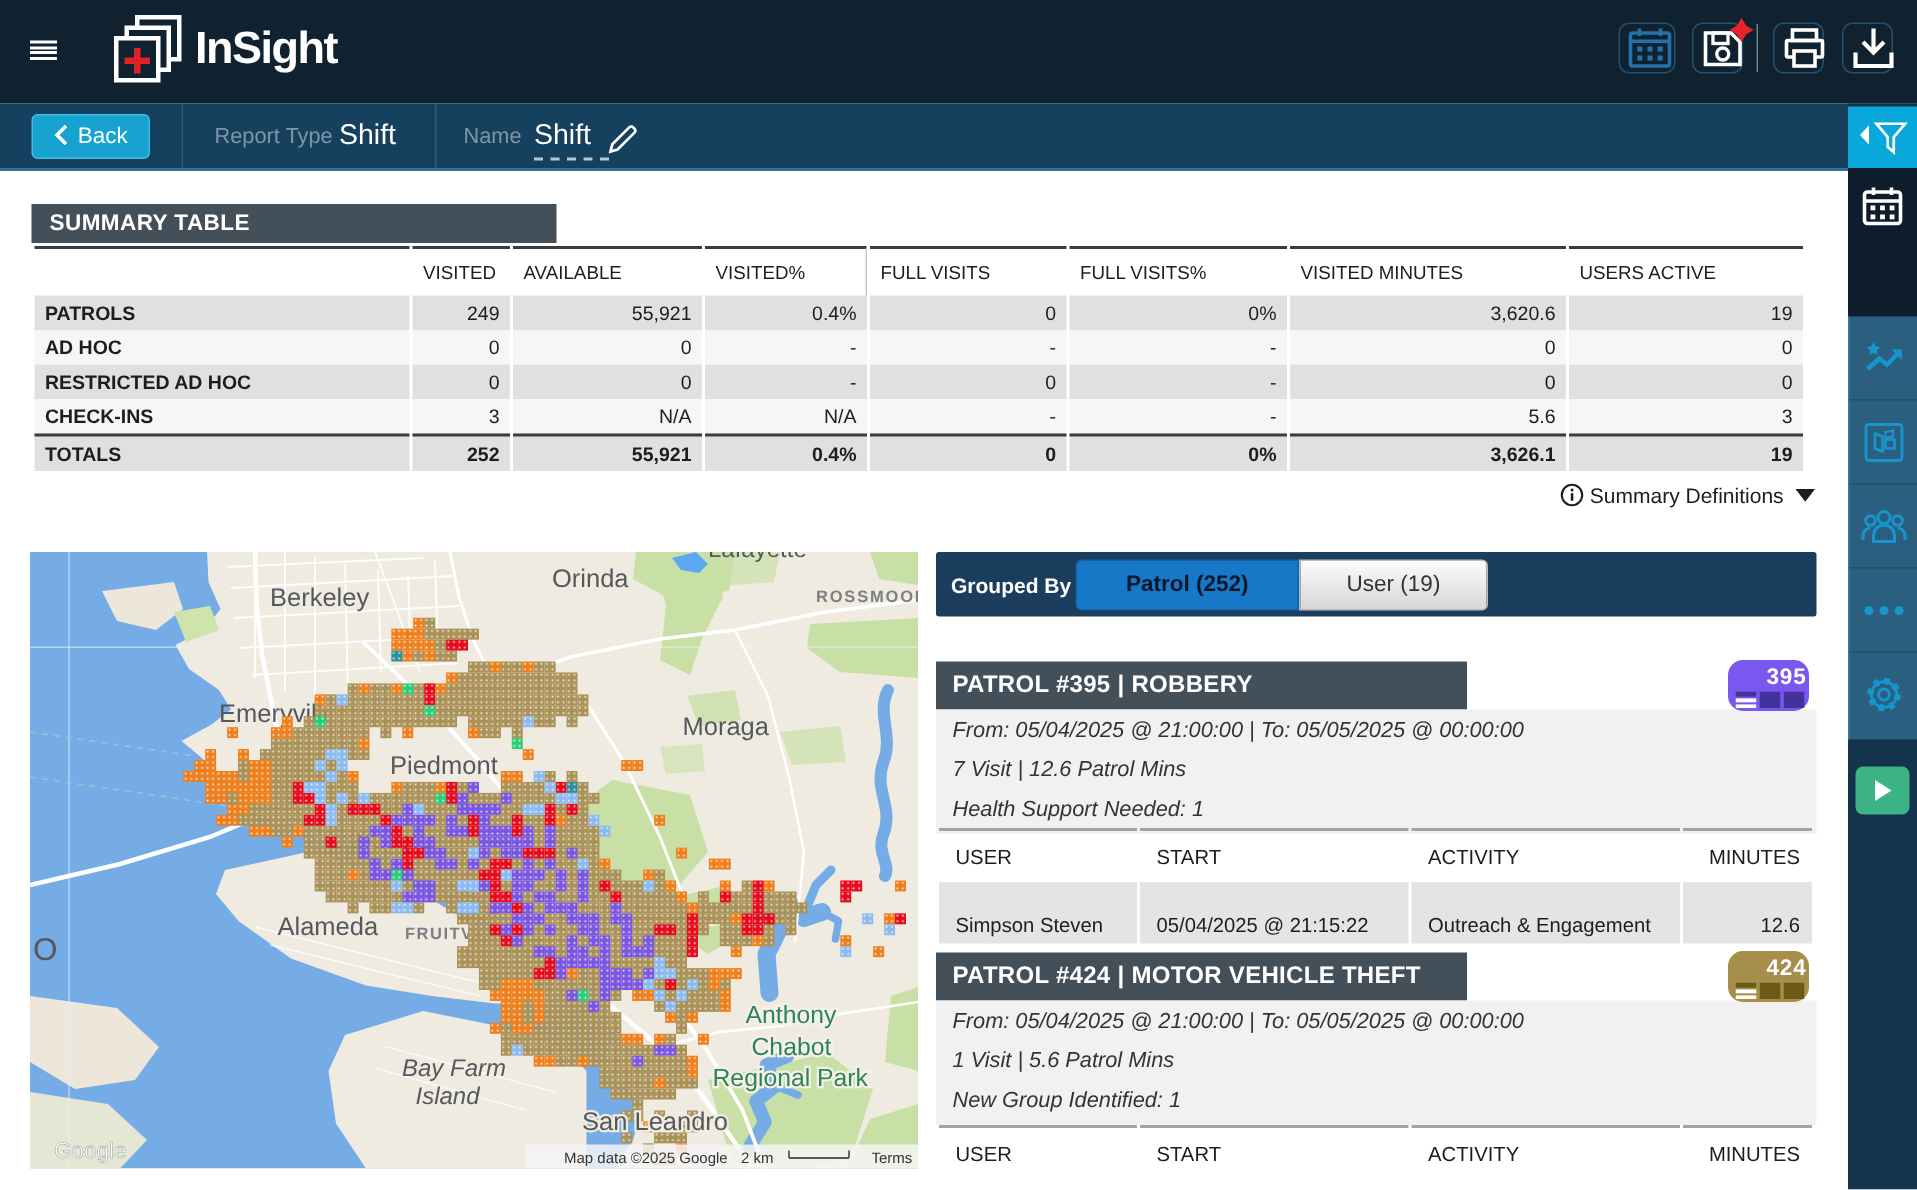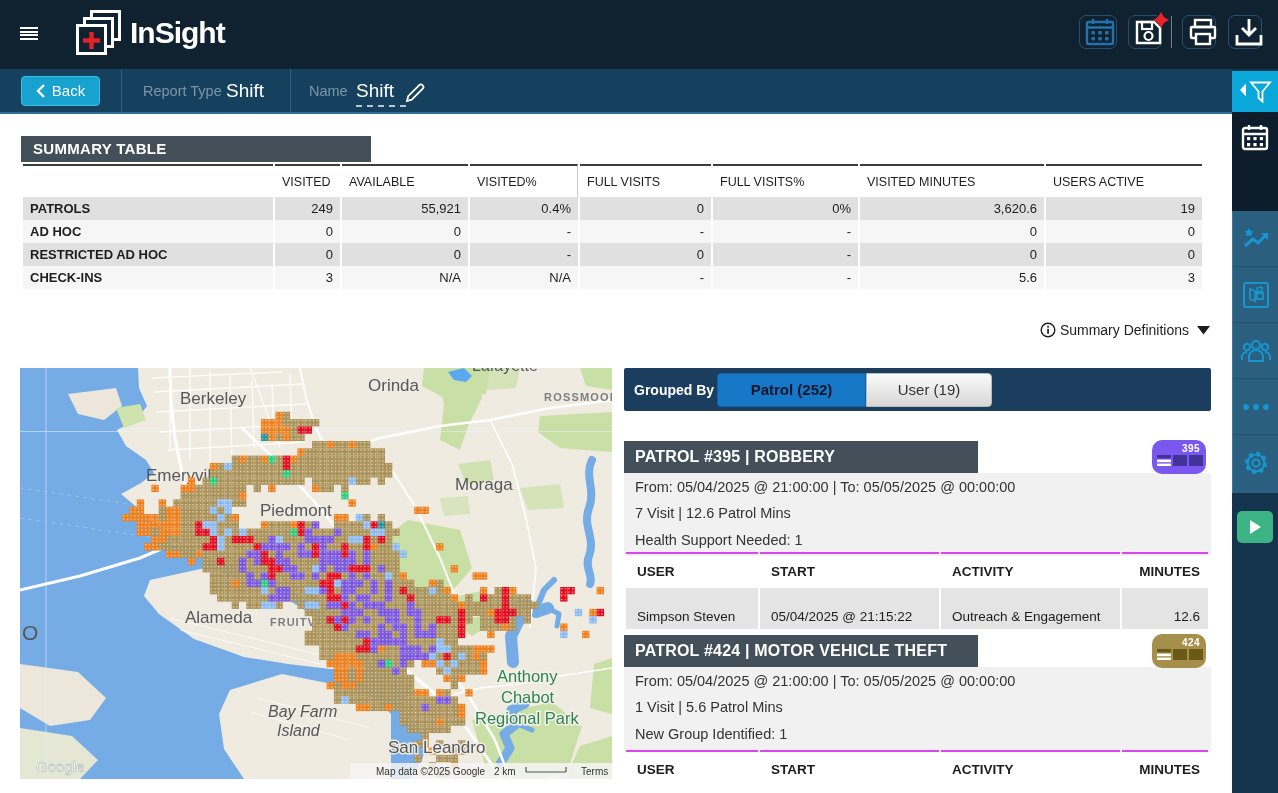--- a/index.html
+++ b/index.html
@@ -42,26 +42,26 @@
 tr.w td { background:#f6f6f6; }
 tr.tot td { border-top:2px solid #3c3c3c; background:#e0e0e0; font-weight:bold; }
 #sumdef { position:absolute; left:1040px; top:208px; font-size:14px; color:#1d1d1d; }
 
 #groupbar { position:absolute; left:624px; top:254px; width:587px; height:43px; background:#1c3e5e; border-radius:2px; }
 #groupbar .gtxt { position:absolute; left:10px; top:14px; color:#fff; font-weight:bold; font-size:14px; }
 #btn-patrol { position:absolute; left:93px; top:5px; width:149px; height:34px; background:#1878c8; border:1px solid #1261a5; border-radius:4px 0 0 4px; color:#0f172a; font-weight:bold; font-size:15px; text-align:center; line-height:32px; }
 #btn-user { position:absolute; left:242px; top:5px; width:126px; height:34px; background:linear-gradient(#fbfbfb,#d7d7d7); border:1px solid #bbb; border-radius:0 4px 4px 0; color:#333; font-size:15px; text-align:center; line-height:32px; }
 
 .card-h { position:absolute; left:624px; width:354px; height:32px; background:#43505a; color:#fff; font-weight:bold; font-size:16px; line-height:32px; padding-left:11px; letter-spacing:0.2px; }
-.card-body { position:absolute; left:624px; width:587px; background:#f1f1f1; font-size:14.5px; color:#333; padding-top:1px; } .card-body div { padding:0 0 0 11px; height:26.3px; line-height:26.3px; }
+.card-body { position:absolute; left:624px; width:587px; background:#f1f1f1; font-size:14.5px; color:#333; padding-top:1px; } .card-body div { padding:0 0 0 11px; height:26.3px; line-height:26.3px;font-style:italic; }
 .badge { position:absolute; left:1152px; width:54px; height:34px; border-radius:10px; }
-.badge .num { text-align:center; color:#fff; font-weight:bold; font-size:10px; margin-top:3px; letter-spacing:0.5px;padding-left:24px; }
+.badge .num { text-align:center; color:#fff; font-weight:bold; font-size:15px; margin-top:3px; letter-spacing:0.5px;padding-left:24px; }
 .badge .ic { display:flex; gap:2px; margin:1px 0 0 5px; }
 table.usr { position:absolute; left:624px; border-collapse:separate; border-spacing:2px 0; table-layout:fixed; font-size:13.5px; color:#1d1d1d; }
-table.usr th { font-weight:bold; border-top:2px solid #d946ef; padding:10px 8px 9px 11px; text-align:left; }
+table.usr th { font-weight:normal; border-top:2px solid #a3a3a3; padding:10px 8px 9px 11px; text-align:left; }
 table.usr th.r, table.usr td.r { text-align:right; padding-right:8px; }
 table.usr td { background:#e4e4e4; padding:21px 8px 5px 11px; }
 </style>
 </head>
 <body>
 
 <div id="hdr">
   <div id="burger">
       <div></div>
       <div></div>
@@ -186,20 +186,30 @@
         </tr>
     <tr class="w">
           <td class="lbl">CHECK-INS</td>
           <td>3</td>
           <td>N/A</td>
           <td>N/A</td>
           <td>-</td>
           <td>-</td>
           <td>5.6</td>
           <td>3</td>
+        </tr>
+    <tr class="tot">
+          <td class="lbl">TOTALS</td>
+          <td>252</td>
+          <td>55,921</td>
+          <td>0.4%</td>
+          <td>0</td>
+          <td>0%</td>
+          <td>3,626.1</td>
+          <td>19</td>
         </tr>
   </tbody>
     </table>
   <div id="sumdef">
     <svg width="16" height="16" viewBox="0 0 16 16" style="vertical-align:-3px">
       <circle cx="8" cy="8" r="6.8" fill="none" stroke="#1d1d1d" stroke-width="1.4"></circle>
       <rect x="7.2" y="6.8" width="1.7" height="5" fill="#1d1d1d"></rect>
       <rect x="7.2" y="3.8" width="1.7" height="1.8" fill="#1d1d1d"></rect>
     </svg>
     Summary Definitions

